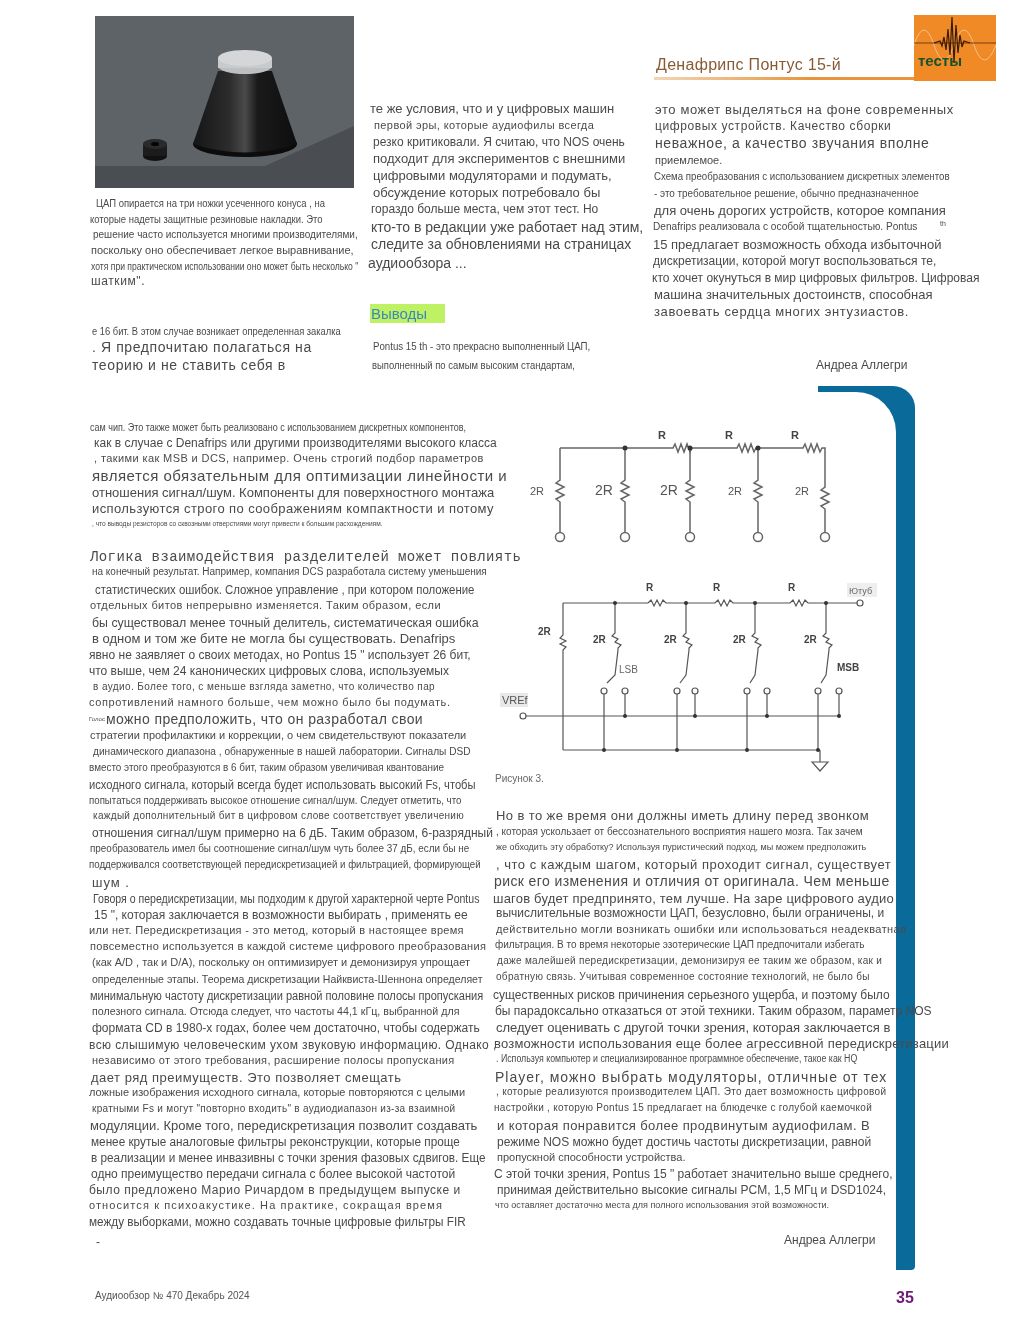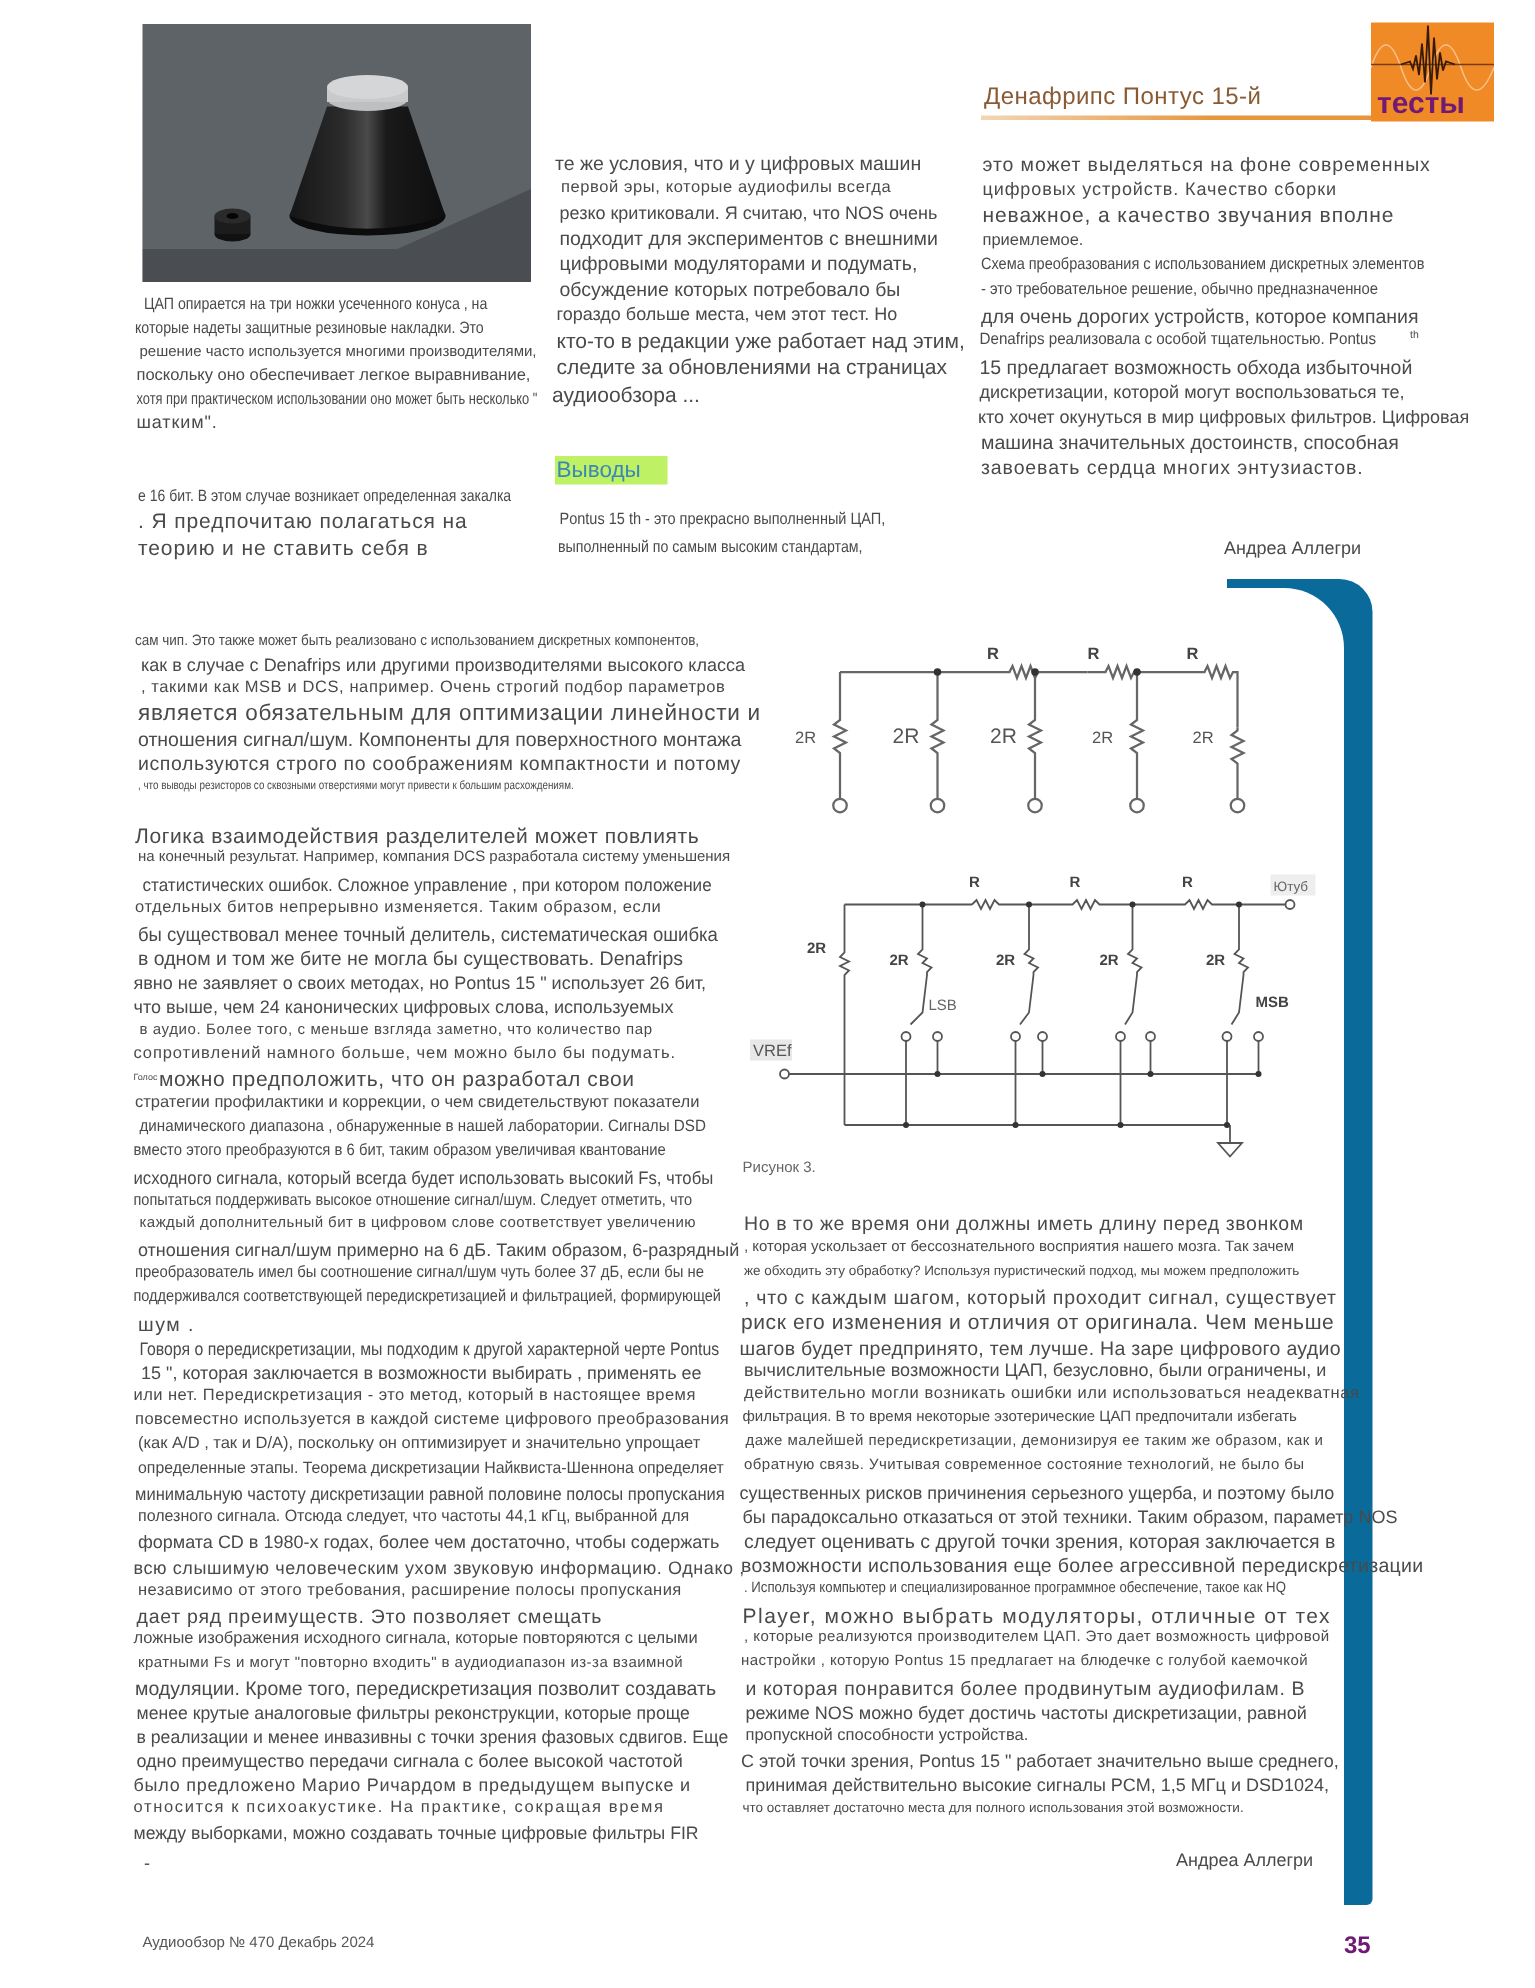--- a/index.html
+++ b/index.html
@@ -14,21 +14,21 @@
   .s14 { font-size: 14px; }
   .sp { letter-spacing: 0.6px; }
 
   
   #photo { left: 95px; top: 16px; width: 259px; height: 172px; background: linear-gradient(160deg, #6f7478 0%, #5a5f63 55%, #4a4f52 100%); overflow: hidden; }
 
   
   #header-title { left: 656px; top: 56px; font-size: 16px; color: #8a5a33; letter-spacing: 0.3px; text-align: center; }
   #header-rule { left: 654px; top: 77px; width: 262px; height: 3px; background: linear-gradient(90deg, #f3d6b5, #e8953c 60%, #e8953c); }
   #tests-box { left: 914px; top: 15px; width: 82px; height: 66px; background: #f08a26; overflow: hidden; }
-  #tests-label { position: absolute; left: 4px; bottom: 0; color: #701a75; font-weight: bold; font-size: 20px; }
+  #tests-label { position: absolute; left: 4px; bottom: 12px; color: #14532d; font-weight: bold; font-size: 15px; }
 
   
   #conclusions-heading { left: 370px; top: 304px; font-size: 15px; color: #3c86b8; background: #bef264; padding: 1px 18px 1px 1px; }
 
   
   #blue-panel { left: 818px; top: 386px; width: 97px; height: 884px; background: #0a6a9a; border-radius: 0 22px 4px 0; }
   #white-inner { left: 500px; top: 392px; width: 396px; height: 878px; background: #fff; border-radius: 0 40px 0 0; }
   #white-inner-bottom { left: 818px; top: 1240px; width: 78px; height: 28px; background: #fff; border-radius: 0 0 28px 0; }
 
   
@@ -126,21 +126,21 @@
 <div id="white-inner-bottom" class="abs"></div>
 
 <div id="col1b">
     <div class="line" style="left: 90px; top: 423px; font-size: 10px; transform: scaleX(0.9); transform-origin: left center;">сам чип. Это также может быть реализовано с использованием дискретных компонентов,</div>
     <div class="line" style="left: 94px; top: 437px; font-size: 12px;">как в случае с Denafrips или другими производителями высокого класса</div>
     <div class="line" style="left: 94px; top: 453px; font-size: 11px; letter-spacing: 0.4px;">, такими как MSB и DCS, например. Очень строгий подбор параметров</div>
     <div class="line" style="left: 92px; top: 468px; font-size: 15px; letter-spacing: 0.5px;">является обязательным для оптимизации линейности и</div>
     <div class="line" style="left: 92px; top: 486px; font-size: 13px;">отношения сигнал/шум. Компоненты для поверхностного монтажа</div>
     <div class="line" style="left: 92px; top: 502px; font-size: 13px; letter-spacing: 0.4px;">используются строго по соображениям компактности и потому</div>
     <div class="line" style="left: 92px; top: 520px; font-size: 8px; transform: scaleX(0.82); transform-origin: left center;">, что выводы резисторов со сквозными отверстиями могут привести к большим расхождениям.</div>
-    <div class="line" style="left: 90px; top: 550px; font-size: 14px; letter-spacing: 0.4px;">Логика взаимодействия разделителей может повлиять</div>
+    <div class="line" style="left: 90px; top: 550px; font-size: 14px; letter-spacing: 0.4px; font-family: Liberation Mono, monospace;">Логика взаимодействия разделителей может повлиять</div>
     <div class="line" style="left: 92px; top: 567px; font-size: 10px;">на конечный результат. Например, компания DCS разработала систему уменьшения</div>
     <div class="line" style="left: 95px; top: 584px; font-size: 12px; transform: scaleX(0.95); transform-origin: left center;">статистических ошибок. Сложное управление , при котором положение</div>
     <div class="line" style="left: 90px; top: 600px; font-size: 11px; letter-spacing: 0.4px;">отдельных битов непрерывно изменяется. Таким образом, если</div>
     <div class="line" style="left: 92px; top: 616px; font-size: 13px; transform: scaleX(0.95); transform-origin: left center;">бы существовал менее точный делитель, систематическая ошибка</div>
     <div class="line" style="left: 92px; top: 632px; font-size: 13px;">в одном и том же бите не могла бы существовать. Denafrips</div>
     <div class="line" style="left: 89px; top: 649px; font-size: 12px;">явно не заявляет о своих методах, но Pontus 15 " использует 26 бит,</div>
     <div class="line" style="left: 89px; top: 665px; font-size: 12px;">что выше, чем 24 канонических цифровых слова, используемых</div>
     <div class="line" style="left: 93px; top: 682px; font-size: 10px; letter-spacing: 0.4px;">в аудио. Более того, с меньше взгляда заметно, что количество пар</div>
     <div class="line" style="left: 89px; top: 697px; font-size: 11px; letter-spacing: 0.6px;">сопротивлений намного больше, чем можно было бы подумать.</div>
     <div class="line" style="left: 106px; top: 712px; font-size: 14px; letter-spacing: 0.4px;">можно предположить, что он разработал свои</div>
@@ -151,21 +151,21 @@
     <div class="line" style="left: 89px; top: 795px; font-size: 11px; transform: scaleX(0.88); transform-origin: left center;">попытаться поддерживать высокое отношение сигнал/шум. Следует отметить, что</div>
     <div class="line" style="left: 93px; top: 811px; font-size: 10px; letter-spacing: 0.3px;">каждый дополнительный бит в цифровом слове соответствует увеличению</div>
     <div class="line" style="left: 92px; top: 827px; font-size: 12px;">отношения сигнал/шум примерно на 6 дБ. Таким образом, 6-разрядный</div>
     <div class="line" style="left: 90px; top: 843px; font-size: 11px; transform: scaleX(0.9); transform-origin: left center;">преобразователь имел бы соотношение сигнал/шум чуть более 37 дБ, если бы не</div>
     <div class="line" style="left: 89px; top: 859px; font-size: 11px; transform: scaleX(0.88); transform-origin: left center;">поддерживался соответствующей передискретизацией и фильтрацией, формирующей</div>
     <div class="line" style="left: 92px; top: 876px; font-size: 13px; letter-spacing: 1px;">шум .</div>
     <div class="line" style="left: 93px; top: 893px; font-size: 12px; transform: scaleX(0.88); transform-origin: left center;">Говоря о передискретизации, мы подходим к другой характерной черте Pontus</div>
     <div class="line" style="left: 94px; top: 909px; font-size: 12px;">15 ", которая заключается в возможности выбирать , применять ее</div>
     <div class="line" style="left: 89px; top: 925px; font-size: 11px; letter-spacing: 0.3px;">или нет. Передискретизация - это метод, который в настоящее время</div>
     <div class="line" style="left: 90px; top: 941px; font-size: 11px; letter-spacing: 0.3px;">повсеместно используется в каждой системе цифрового преобразования</div>
-    <div class="line" style="left: 92px; top: 957px; font-size: 11px;">(как A/D , так и D/A), поскольку он оптимизирует и значительно упрощает</div>
+    <div class="line" style="left: 92px; top: 957px; font-size: 11px;">(как A/D , так и D/A), поскольку он оптимизирует и демонизируя упрощает</div>
     <div class="line" style="left: 92px; top: 974px; font-size: 11px; transform: scaleX(0.96); transform-origin: left center;">определенные этапы. Теорема дискретизации Найквиста-Шеннона определяет</div>
     <div class="line" style="left: 90px; top: 990px; font-size: 12px; transform: scaleX(0.92); transform-origin: left center;">минимальную частоту дискретизации равной половине полосы пропускания</div>
     <div class="line" style="left: 92px; top: 1006px; font-size: 11px; transform: scaleX(0.97); transform-origin: left center;">полезного сигнала. Отсюда следует, что частоты 44,1 кГц, выбранной для</div>
     <div class="line" style="left: 92px; top: 1022px; font-size: 12px;">формата CD в 1980-х годах, более чем достаточно, чтобы содержать</div>
     <div class="line" style="left: 89px; top: 1039px; font-size: 12px; letter-spacing: 0.4px;">всю слышимую человеческим ухом звуковую информацию. Однако ,</div>
     <div class="line" style="left: 92px; top: 1055px; font-size: 11px; letter-spacing: 0.3px;">независимо от этого требования, расширение полосы пропускания</div>
     <div class="line" style="left: 91px; top: 1071px; font-size: 13px; letter-spacing: 0.5px;">дает ряд преимуществ. Это позволяет смещать</div>
     <div class="line" style="left: 89px; top: 1087px; font-size: 11px;">ложные изображения исходного сигнала, которые повторяются с целыми</div>
     <div class="line" style="left: 92px; top: 1104px; font-size: 10px; letter-spacing: 0.3px;">кратными Fs и могут "повторно входить" в аудиодиапазон из-за взаимной</div>
     <div class="line" style="left: 90px; top: 1119px; font-size: 13px; text-align: right;">модуляции. Кроме того, передискретизация позволит создавать</div>

